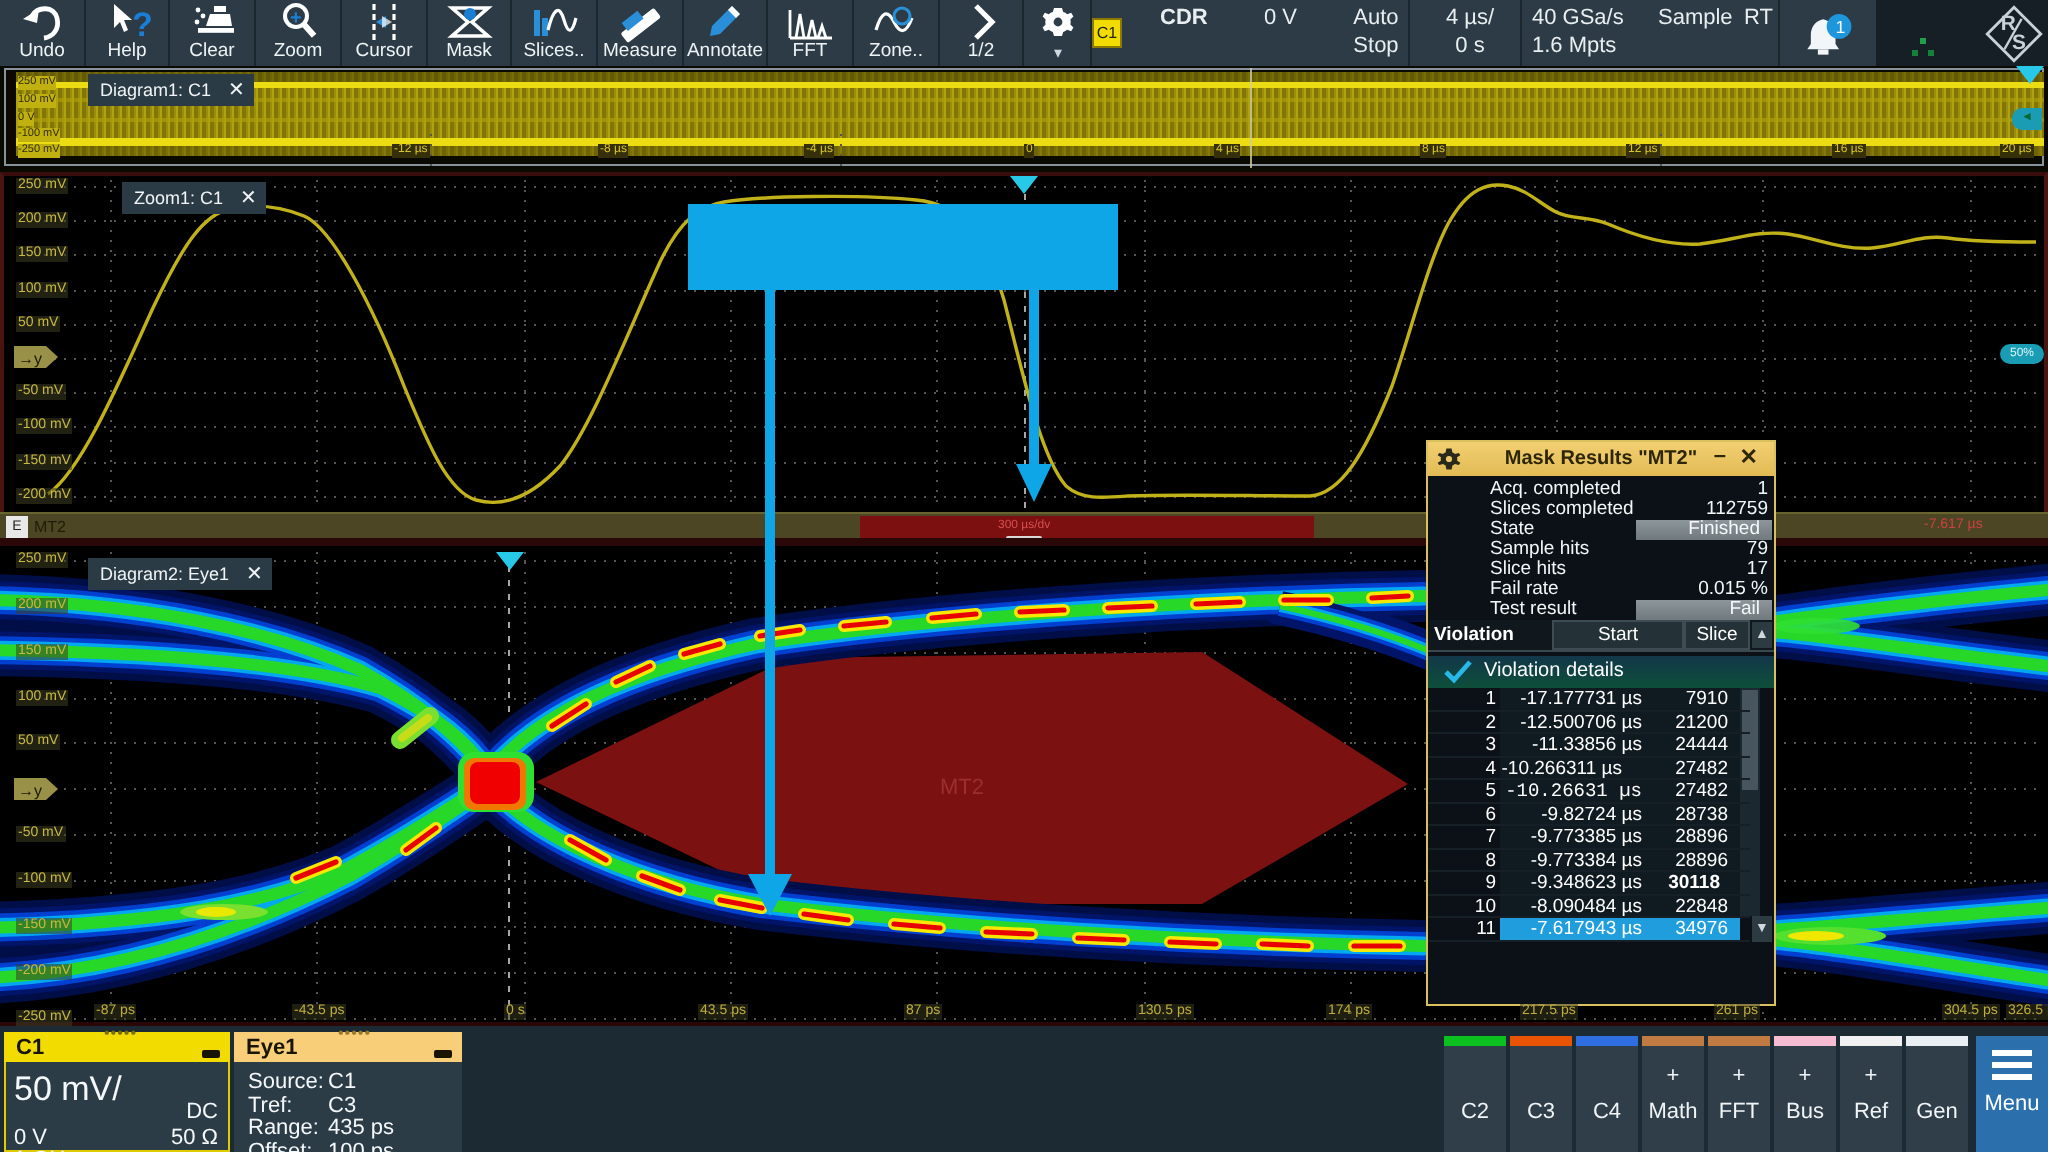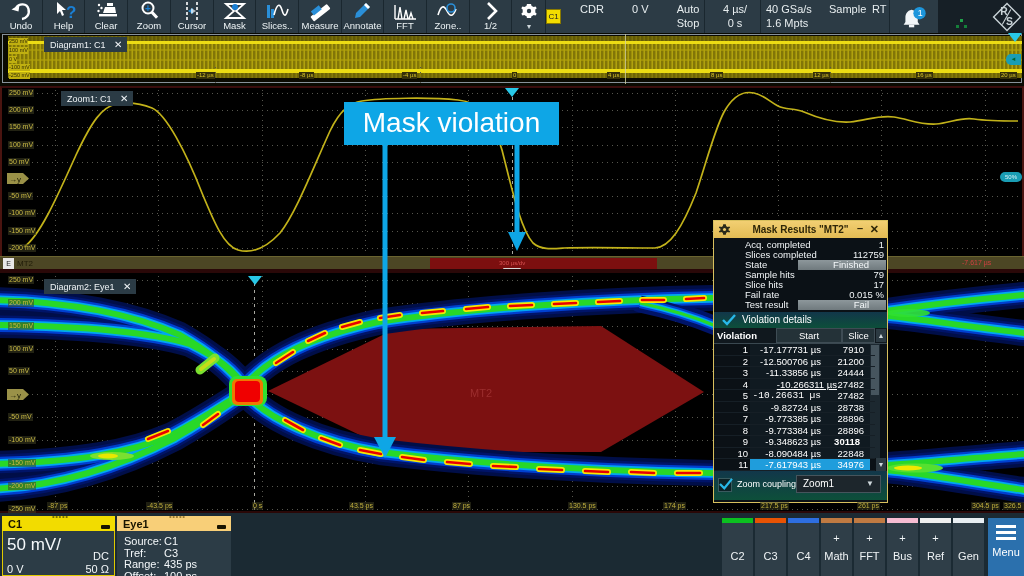--- a/index.html
+++ b/index.html
@@ -21,21 +21,21 @@
 .chip{position:absolute;z-index:5;background:rgba(62,62,34,0.55);color:#c9b944;font-size:7px;line-height:8px;padding:0 1px;white-space:nowrap;}
 .xchip{position:absolute;z-index:5;background:rgba(62,62,34,0.5);color:#bfae3e;font-size:7px;line-height:8px;padding:0 1px;white-space:nowrap;}
 .grid-h{position:absolute;height:1px;background-image:repeating-linear-gradient(90deg,#56564e 0 1px,transparent 1px 5px);}
 .grid-v{position:absolute;width:1px;background-image:repeating-linear-gradient(180deg,#56564e 0 1px,transparent 1px 5px);}
 .grid-c{position:absolute;width:1px;background-image:repeating-linear-gradient(180deg,#a8a8a0 0 3px,transparent 3px 7px);}
 
 #dlg{position:absolute;left:713px;top:220px;width:173px;height:281px;background:#0b1116;
  border:1px solid #d8c05e;font-size:9.5px;}
 .drow{position:relative;height:10px;line-height:10px;padding:0 3px;color:#f2f6f8;}
 .drow .v{position:absolute;right:3px;top:0;}
-.gbar{position:absolute;right:1px;top:0;width:88px;height:10px;background:linear-gradient(180deg,#8d979b,#707a7e);color:#f4f8fa;text-align:right;padding-right:17px;box-sizing:border-box;}
+.gbar{position:absolute;right:1px;top:0;width:68px;height:10px;background:linear-gradient(180deg,#8d979b,#707a7e);color:#f4f8fa;text-align:right;padding-right:6px;box-sizing:border-box;}
 
 #bbar{position:absolute;left:0;top:513px;width:1024px;height:63px;background:#1b2a33;}
 .sbtn{position:absolute;top:518px;width:31px;height:58px;background:#2f3e48;text-align:center;font-size:11px;color:#f0f4f6;}
 .strip{position:absolute;left:0;top:0;right:0;height:5px;}
 .plus{position:absolute;top:14px;left:0;right:0;font-size:11px;}
 .bl1{position:absolute;top:32px;left:0;right:0;}
 </style>
 </head>
 <body>
 <div id="page">
@@ -132,21 +132,21 @@
       </div>
 <div class="tbtn" style="left:513px;width:32px;">
 <svg width="20" height="20" viewBox="0 0 20 20">
           <path d="M10 3 L12 3 L12.6 5 A5 5 0 0 1 14.6 6.1 L16.6 5.4 L17.7 7.2 L16.2 8.7 A5 5 0 0 1 16.2 11.3 L17.7 12.8 L16.6 14.6 L14.6 13.9 A5 5 0 0 1 12.6 15 L12 17 L10 17 L8 17 L7.4 15 A5 5 0 0 1 5.4 13.9 L3.4 14.6 L2.3 12.8 L3.8 11.3 A5 5 0 0 1 3.8 8.7 L2.3 7.2 L3.4 5.4 L5.4 6.1 A5 5 0 0 1 7.4 5 L8 3 Z" fill="#fff"></path>
           <circle cx="10" cy="10" r="2.2" fill="#2e3e48"></circle>
         </svg>
 <div class="lbl" style="font-size:8px;color:#cfd8dc;">▾</div>
       </div>
 
 <div class="abs" style="left:546px;top:9px;width:13px;height:13px;background:#f2dc00;border:1px solid #8a7a00;color:#222;font-size:8px;line-height:13px;text-align:center;">C1</div>
-<div class="stat1" style="left:580px;">CDR</div>
+<div class="stat1" style="left:580px;font-weight:bold;">CDR</div>
 <div class="stat1" style="left:632px;">0 V</div>
 <div class="stat2" style="left:668px;width:40px;">Auto<br>Stop</div>
 <div class="sep" style="left:704px;"></div>
 <div class="stat2" style="left:712px;width:46px;">4 µs/<br>0 s</div>
 <div class="sep" style="left:760px;"></div>
 <div class="stat2" style="left:766px;width:64px;text-align:left;">40 GSa/s<br>1.6 Mpts</div>
 <div class="stat1" style="left:829px;">Sample</div>
 <div class="stat1" style="left:872px;">RT</div>
 <div class="sep" style="left:889px;"></div>
 <div class="abs" style="left:938px;top:0;width:86px;height:33px;background:#161f26;"></div>
@@ -476,32 +476,32 @@
 <div style="padding-top:2px;margin-left:28px;">
 <div class="drow">Acq. completed<div class="v">1</div></div>
 <div class="drow">Slices completed<div class="v">112759</div></div>
 <div class="drow">State<div class="gbar">Finished</div></div>
 <div class="drow">Sample hits<div class="v">79</div></div>
 <div class="drow">Slice hits<div class="v">17</div></div>
 <div class="drow">Fail rate<div class="v">0.015 %</div></div>
 <div class="drow">Test result<div class="gbar">Fail</div></div>
 
 </div>
-<div style="position:relative;height:16px;background:linear-gradient(180deg,#12374a,#0d4f3a);margin-top:2px;">
-<svg style="position:absolute;left:8px;top:2px;" width="14" height="12" viewBox="0 0 14 12">
-          <path d="M1 6 L5 10 L13 1" stroke="#28b8e8" stroke-width="2.4" fill="none"></path>
-        </svg>
-<span style="position:absolute;left:28px;top:2px;font-size:10px;">Violation details</span>
-</div>
 <div style="position:relative;height:15px;border-bottom:1px solid #3a4850;background:#10181e;">
 <span style="position:absolute;left:3px;top:2px;font-weight:bold;">Violation</span>
 <div style="position:absolute;left:62px;top:0;width:66px;height:15px;background:#243238;border:1px solid #3e4c54;box-sizing:border-box;text-align:center;line-height:13px;">Start</div>
 <div style="position:absolute;left:128px;top:0;width:33px;height:15px;background:#243238;border:1px solid #3e4c54;box-sizing:border-box;text-align:center;line-height:13px;">Slice</div>
 <div style="position:absolute;right:1px;top:1px;width:10px;height:13px;background:#2c3a42;color:#cfd8dc;font-size:7px;line-height:13px;text-align:center;">▲</div>
 </div>
+<div style="position:relative;height:16px;background:linear-gradient(180deg,#12374a,#0d4f3a);margin-top:2px;">
+<svg style="position:absolute;left:8px;top:2px;" width="14" height="12" viewBox="0 0 14 12">
+          <path d="M1 6 L5 10 L13 1" stroke="#28b8e8" stroke-width="2.4" fill="none"></path>
+        </svg>
+<span style="position:absolute;left:28px;top:2px;font-size:10px;">Violation details</span>
+</div>
 <div style="position:relative;width:161px;">
 <div style="position:absolute;left:36px;top:0;bottom:0;width:81px;background:#101a21;"></div>
 <div style="position:absolute;left:117px;top:0;bottom:0;width:39px;background:#101a21;"></div>
 <div style="position:absolute;left:156px;top:0;bottom:13px;width:10px;background:#1c2830;"></div>
 <div style="position:absolute;left:157px;top:1px;height:50px;width:8px;background:#46555e;"></div>
 <div style="position:relative;height:11.5px;line-height:11.5px;border-bottom:1px solid #161f26;box-sizing:border-box;">
 <span style="position:absolute;right:127px;">1</span>
 <span style="position:absolute;right:54px;">-17.177731 µs</span>
 <span style="position:absolute;right:11px;">7910</span>
         </div>
@@ -510,21 +510,21 @@
 <span style="position:absolute;right:54px;">-12.500706 µs</span>
 <span style="position:absolute;right:11px;">21200</span>
         </div>
 <div style="position:relative;height:11.5px;line-height:11.5px;border-bottom:1px solid #161f26;box-sizing:border-box;">
 <span style="position:absolute;right:127px;">3</span>
 <span style="position:absolute;right:54px;">-11.33856 µs</span>
 <span style="position:absolute;right:11px;">24444</span>
         </div>
 <div style="position:relative;height:11.5px;line-height:11.5px;border-bottom:1px solid #161f26;box-sizing:border-box;">
 <span style="position:absolute;right:127px;">4</span>
-<span style="position:absolute;right:38px;text-decoration:underline;">-10.266311 µs</span>
+<span style="position:absolute;right:64px;">-10.266311 µs</span>
 <span style="position:absolute;right:11px;">27482</span>
         </div>
 <div style="position:relative;height:11.5px;line-height:11.5px;border-bottom:1px solid #161f26;box-sizing:border-box;">
 <span style="position:absolute;right:127px;">5</span>
 <span style="position:absolute;right:54px;font-family:Liberation Mono, monospace;">-10.26631 µs</span>
 <span style="position:absolute;right:11px;">27482</span>
         </div>
 <div style="position:relative;height:11.5px;line-height:11.5px;border-bottom:1px solid #161f26;box-sizing:border-box;">
 <span style="position:absolute;right:127px;">6</span>
 <span style="position:absolute;right:54px;">-9.82724 µs</span>
@@ -550,28 +550,20 @@
 <span style="position:absolute;right:54px;">-8.090484 µs</span>
 <span style="position:absolute;right:11px;">22848</span>
         </div>
 <div style="position:relative;height:11.5px;line-height:11.5px;border-bottom:1px solid #161f26;box-sizing:border-box;">
           <div style="position:absolute;left:36px;width:120px;top:0;bottom:0;background:#1f9ddc;"></div>
 <span style="position:absolute;right:127px;">11</span>
 <span style="position:absolute;right:54px;">-7.617943 µs</span>
 <span style="position:absolute;right:11px;">34976</span>
         </div>
 <div style="position:absolute;right:-11px;bottom:0px;width:10px;height:13px;background:#2c3a42;color:#cfd8dc;font-size:7px;line-height:13px;text-align:center;">▼</div>
-</div>
-<div style="position:relative;height:29px;background:linear-gradient(180deg,#12374a,#0d4f3a);">
-<div style="position:absolute;left:4px;top:7px;width:12px;height:12px;background:#0c2226;border:1px solid #3a5a5e;"></div>
-<svg style="position:absolute;left:5px;top:7px;" width="14" height="12" viewBox="0 0 16 14">
-          <path d="M1 7 L6 12 L15 1" stroke="#28b8e8" stroke-width="2.6" fill="none"></path>
-        </svg>
-<span style="position:absolute;left:23px;top:8px;font-size:9px;">Zoom coupling</span>
-<div style="position:absolute;left:82px;top:4px;width:85px;height:18px;background:#1d262c;border:1px solid #46545c;box-sizing:border-box;font-size:10px;line-height:16px;padding-left:6px;">Zoom1<span style="position:absolute;right:6px;color:#cfd8dc;font-size:8px;">▼</span></div>
 </div>
 </div>
 
 <div id="bbar"></div>
 
 <div class="abs" style="left:2px;top:516px;width:113px;height:60px;background:#2c3c46;border:1px solid #e0ca00;box-sizing:border-box;">
 <div class="abs" style="left:-1px;top:-1px;width:113px;height:15px;background:#f2dc00;color:#181400;">
 <span style="position:absolute;left:6px;top:2px;font-size:11px;font-weight:bold;">C1</span>
 <span style="position:absolute;left:50px;top:-4px;color:#7a7000;font-size:8px;letter-spacing:0.5px;">•••••</span>
 <div style="position:absolute;left:99px;top:9px;width:9px;height:4px;background:#181400;border-radius:1px;"></div>
@@ -632,20 +624,19 @@
 <div class="abs" style="left:988px;top:518px;width:36px;height:58px;background:#2b70ad;text-align:center;">
 <div style="margin-top:7px;">
         <div style="margin:2px auto;width:20px;height:3px;background:#fff;"></div>
         <div style="margin:3px auto;width:20px;height:3px;background:#fff;"></div>
         <div style="margin:3px auto;width:20px;height:3px;background:#fff;"></div>
       </div>
 <div style="font-size:11px;color:#fff;margin-top:6px;">Menu</div>
 </div>
 
 <div class="abs" style="left:344px;top:102px;width:215px;height:43px;background:#0ea6e6;"></div>
-<div class="abs" style="left:344px;top:102px;width:215px;height:43px;color:#fff;font-size:28px;line-height:42px;text-align:center;">Mask violation</div>
 <svg class="abs" style="left:0;top:0;" width="1024" height="576" pointer-events="none">
 <line x1="385" y1="145" x2="385" y2="438" stroke="#0ea6e6" stroke-width="5"></line>
 <polygon points="374,437 396,437 385,458" fill="#0ea6e6"></polygon>
 <line x1="517" y1="145" x2="517" y2="233" stroke="#0ea6e6" stroke-width="5"></line>
 <polygon points="508,232 526,232 517,251" fill="#0ea6e6"></polygon>
 </svg>
 </div>
 
 </body></html>

